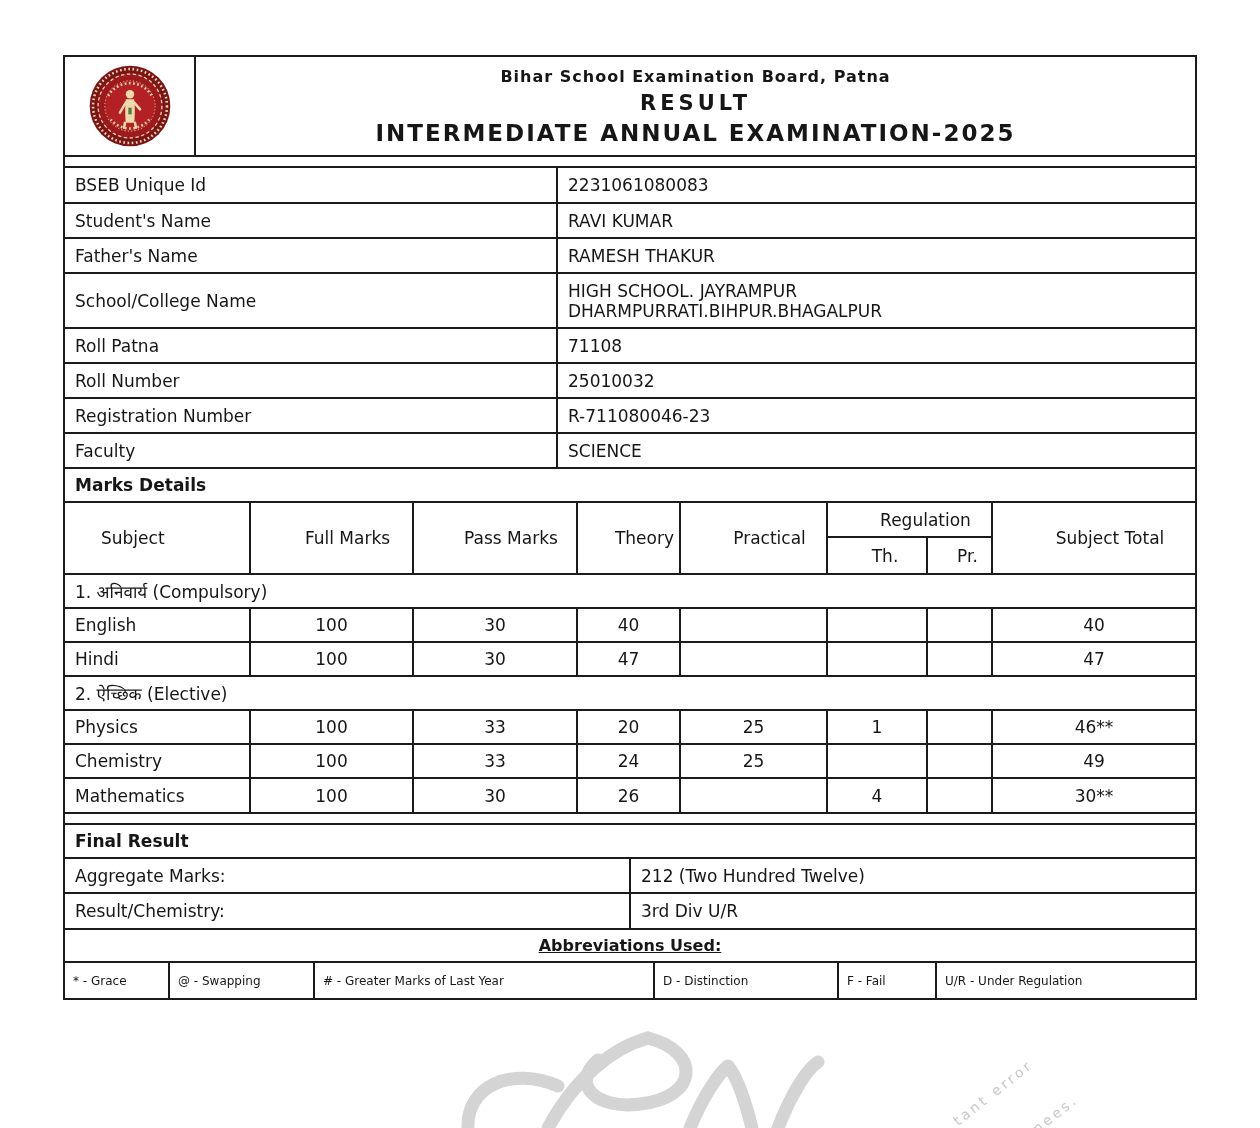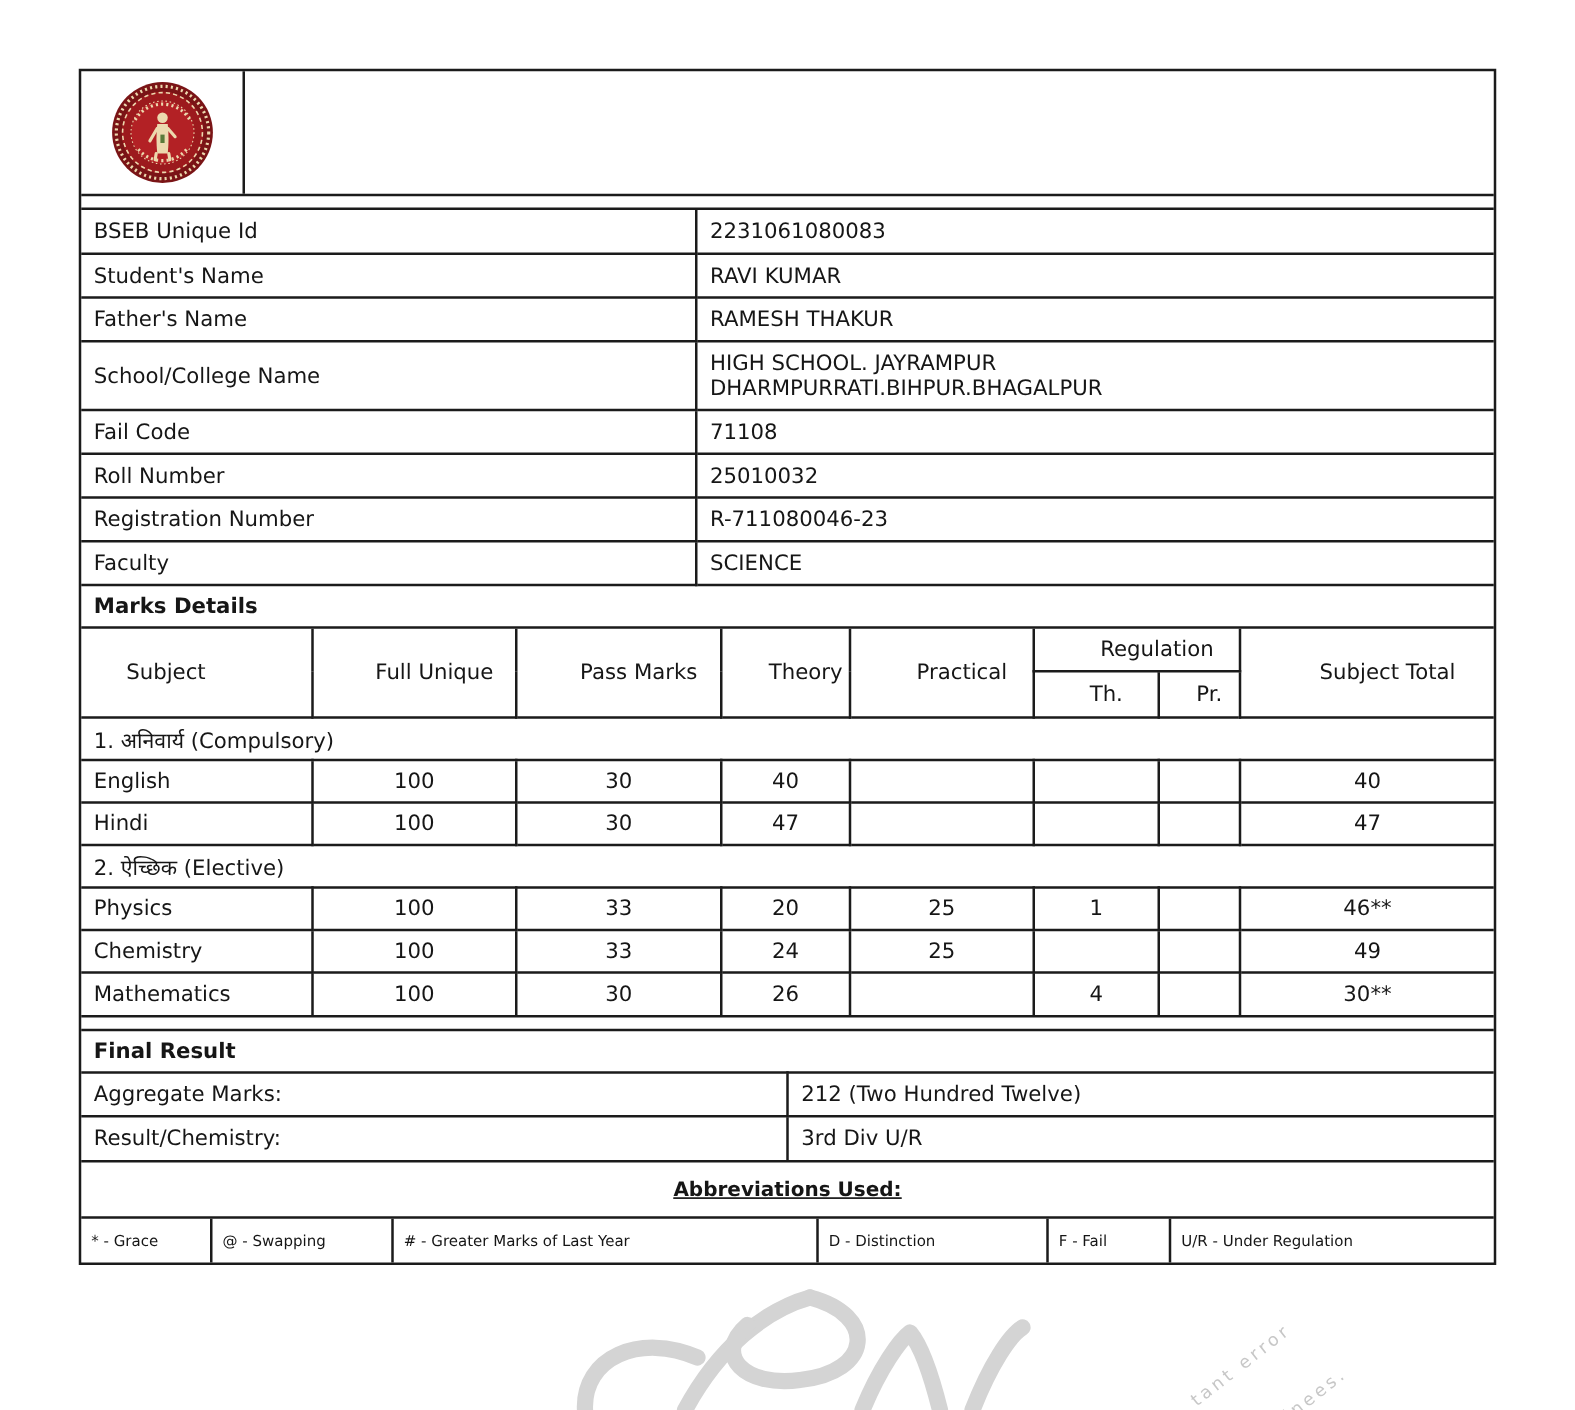--- a/index.html
+++ b/index.html
@@ -33,21 +33,21 @@
   .full-row td { height: 33px; font-weight: bold; }
 
   
   .marks td { text-align: center; height: 34px; padding: 2px 4px; }
   .marks td.left { text-align: left; padding: 2px 10px; }
   .marks tr.h1 td { height: 34px; padding-left: 36px; }
   .marks tr.h2 td { height: 37px; padding-left: 20px; }
   .marks tr.band td { text-align: left; height: 34px; padding: 2px 10px; }
 
   
-  .abbrev-title { height: 43px; display: flex; align-items: center; justify-content: center; text-decoration: underline; }
+  .abbrev-title { height: 31px; display: flex; align-items: center; justify-content: center; }
   .abbrev-title span { font-size: 16px; font-weight: bold; text-decoration: underline; }
   .abbrev td { height: 35px; font-size: 12px; padding: 2px 8px; }
 
   
   .wm { position: absolute; left: 0; top: 0; width: 1260px; height: 1128px; z-index: 1; pointer-events: none; }
   .wm-text { position: absolute; color: #c7c7c7; font-size: 14px; letter-spacing: 3px; transform-origin: 0 0; transform: rotate(-38deg); white-space: nowrap; }
 </style>
 </head>
 <body>
 
@@ -78,20 +78,25 @@
         <circle cx="50" cy="50" r="30" fill="none" stroke="#ecd9ae" stroke-width="1" stroke-dasharray="1.5 2.5"></circle>
         <path d="M 24 38 A 30 30 0 0 1 76 38" fill="none" stroke="#ecd9ae" stroke-width="3" stroke-dasharray="2 3"></path>
         <path d="M 27 66 A 30 30 0 0 0 73 66" fill="none" stroke="#ecd9ae" stroke-width="3" stroke-dasharray="2 3"></path>
         <circle cx="50" cy="36" r="5" fill="#ecd9ae"></circle>
         <path d="M 45 42 C 44 52 44 60 45 70 L 55 70 C 56 60 56 52 55 42 Z" fill="#ecd9ae"></path>
         <path d="M 45 46 L 38 58 M 55 46 L 62 54" stroke="#ecd9ae" stroke-width="3" stroke-linecap="round" fill="none"></path>
         <path d="M 44 70 L 43 76 M 56 70 L 57 76" stroke="#ecd9ae" stroke-width="3" stroke-linecap="round" fill="none"></path>
         <path d="M 48 52 L 52 52 L 52 60 L 48 60 Z" fill="#5a7a3a"></path>
       </svg>
     </div>
+    <div class="title-cell">
+      <div class="t-board">Bihar School Examination Board, Patna</div>
+      <div class="t-result">RESULT</div>
+      <div class="t-exam">INTERMEDIATE ANNUAL EXAMINATION-2025</div>
+    </div>
   </div>
 
   <div class="strip"></div>
 
   <table class="kv">
     <tbody>
         <tr>
       <td class="k">BSEB Unique Id</td>
       <td>2231061080083</td>
     </tr>
@@ -102,21 +107,21 @@
     <tr>
       <td class="k">Father's Name</td>
       <td>RAMESH THAKUR</td>
     </tr>
     <tr class="tall">
       <td class="k">School/College Name</td>
       <td>HIGH SCHOOL. JAYRAMPUR
 DHARMPURRATI.BIHPUR.BHAGALPUR</td>
     </tr>
     <tr>
-      <td class="k">Fail Code</td>
+      <td class="k">Roll Patna</td>
       <td>71108</td>
     </tr>
     <tr>
       <td class="k">Roll Number</td>
       <td>25010032</td>
     </tr>
     <tr>
       <td class="k">Registration Number</td>
       <td>R-711080046-23</td>
     </tr>
@@ -139,21 +144,21 @@
         <col style="width:164px">
         <col style="width:103px">
       <col style="width:147px">
         <col style="width:100px">
         <col style="width:65px">
         <col>
     </colgroup>
     <tbody>
         <tr class="h1">
       <td class="left" rowspan="2">Subject</td>
-      <td rowspan="2">Full Unique</td>
+      <td rowspan="2">Full Marks</td>
       <td rowspan="2">Pass Marks</td>
       <td rowspan="2">Theory</td>
       <td rowspan="2">Practical</td>
       <td colspan="2">Regulation</td>
       <td rowspan="2">Subject Total</td>
     </tr>
     <tr class="h2">
       <td>Th.</td>
       <td>Pr.</td>
     </tr>

